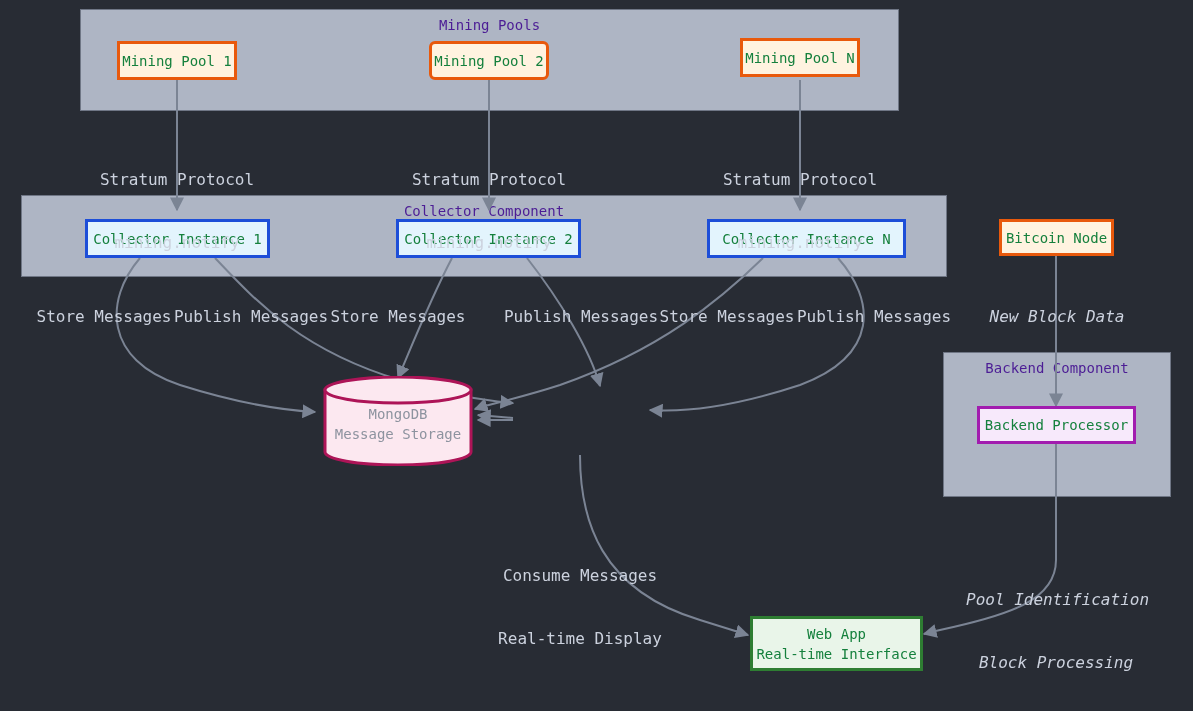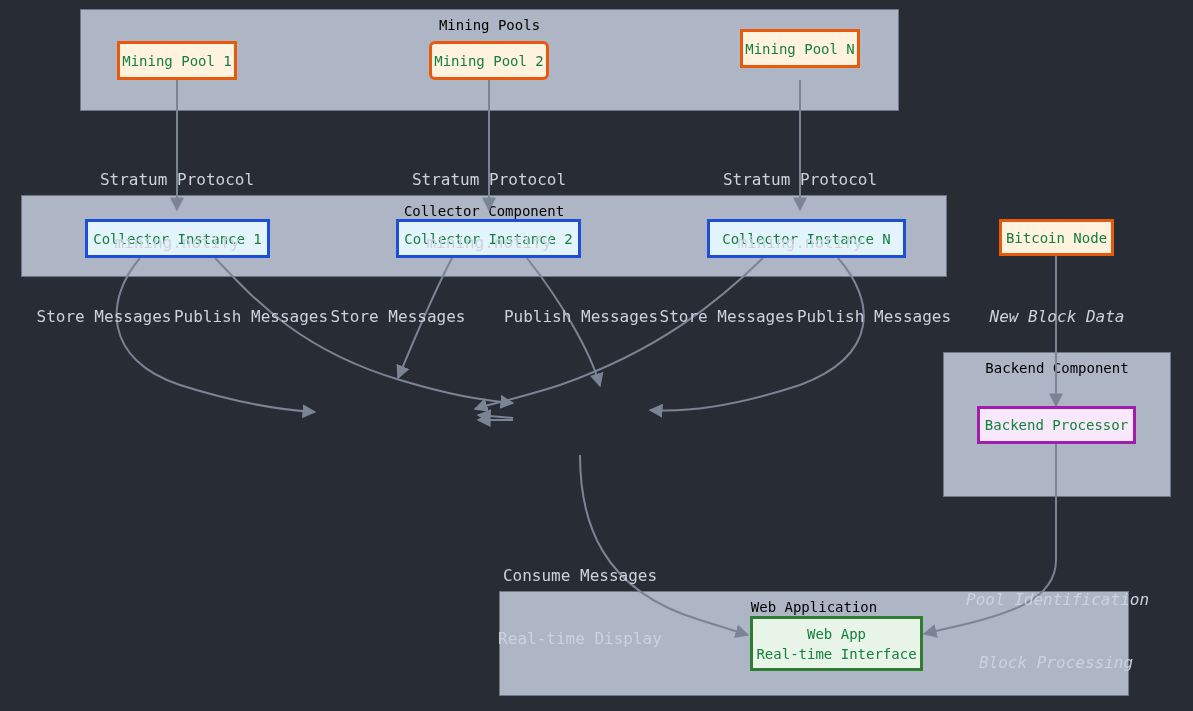--- a/index.html
+++ b/index.html
@@ -29,21 +29,21 @@
     border: 1px solid #6f7685;
     box-sizing: border-box;
   }
   .cluster-title {
     position: absolute;
     top: 7px;
     left: 0;
     width: 100%;
     text-align: center;
     font-size: 14px;
-    color: #000000;
+    color: #4c1d95;
     font-family: "DejaVu Sans Mono", "Liberation Mono", monospace;
     white-space: nowrap;
   }
   .node {
     position: absolute;
     box-sizing: border-box;
     display: flex;
     flex-direction: column;
     align-items: center;
     justify-content: center;
@@ -109,23 +109,20 @@
   </div>
 
   <div class="cluster" style="left:21px; top:195px; width:926px; height:82px;">
     <div class="cluster-title">Collector Component</div>
   </div>
 
   <div class="cluster" style="left:943px; top:352px; width:228px; height:145px;">
     <div class="cluster-title">Backend Component</div>
   </div>
 
-  <div class="cluster" style="left:499px; top:591px; width:630px; height:105px;">
-    <div class="cluster-title">Web Application</div>
-  </div>
 
   <svg class="edges" viewBox="0 0 1193 711">
     <defs>
       <marker id="arrow" viewBox="0 0 10 10" refX="9" refY="5" markerWidth="7" markerHeight="7" orient="auto-start-reverse">
         <path d="M 0 0 L 10 5 L 0 10 z" fill="#7b8494"></path>
       </marker>
     </defs>
     <g fill="none" stroke="#7b8494" stroke-width="2" marker-end="url(#arrow)">
 
       <path d="M 177,80 L 177,210"></path>
@@ -154,38 +151,46 @@
       <path d="M 478,415 L 513,418" marker-start="url(#arrow)"></path>
     </g>
   </svg>
 
   <div class="node pool" style="left:117px; top:41px; width:120px; height:39px;">
     <span>Mining Pool 1</span>
   </div>
   <div class="node pool" style="left:429px; top:41px; width:120px; height:39px;border-radius:6px;">
     <span>Mining Pool 2</span>
   </div>
-  <div class="node pool" style="left:740px; top:29px; width:120px; height:39px;">
+  <div class="node pool" style="left:740px; top:38px; width:120px; height:39px;">
     <span>Mining Pool N</span>
   </div>
 
   <div class="node collector" style="left:85px; top:219px; width:185px; height:39px;">
     <span>Collector Instance 1</span>
   </div>
   <div class="node collector" style="left:396px; top:219px; width:185px; height:39px;">
     <span>Collector Instance 2</span>
   </div>
   <div class="node collector" style="left:707px; top:219px; width:199px; height:39px;text-align:center;">
     <span>Collector Instance N</span>
   </div>
 
   <div class="node pool" style="left:999px; top:219px; width:115px; height:37px;">
     <span>Bitcoin Node</span>
   </div>
 
+  <div class="db" style="left:322px; top:376px; width:152px; height:90px;">
+    <svg width="152" height="90" viewBox="0 0 152 90">
+      <path d="M 3,14 L 3,76 A 73,13 0 0 0 149,76 L 149,14 Z" fill="#fce8f0" stroke="#ad1457" stroke-width="3"></path>
+      <ellipse cx="76" cy="14" rx="73" ry="13" fill="#fce8f0" stroke="#ad1457" stroke-width="3"></ellipse>
+    </svg>
+    <div class="db-label" style="top:28px;">MongoDB</div>
+    <div class="db-label" style="top:48px;">Message Storage</div>
+  </div>
 
 
   <div class="node backend" style="left:977px; top:406px; width:159px; height:38px;">
     <span>Backend Processor</span>
   </div>
 
   <div class="node webapp" style="left:750px; top:616px; width:173px; height:55px;">
     <span>Web App</span>
     <span>Real-time Interface</span>
   </div>

